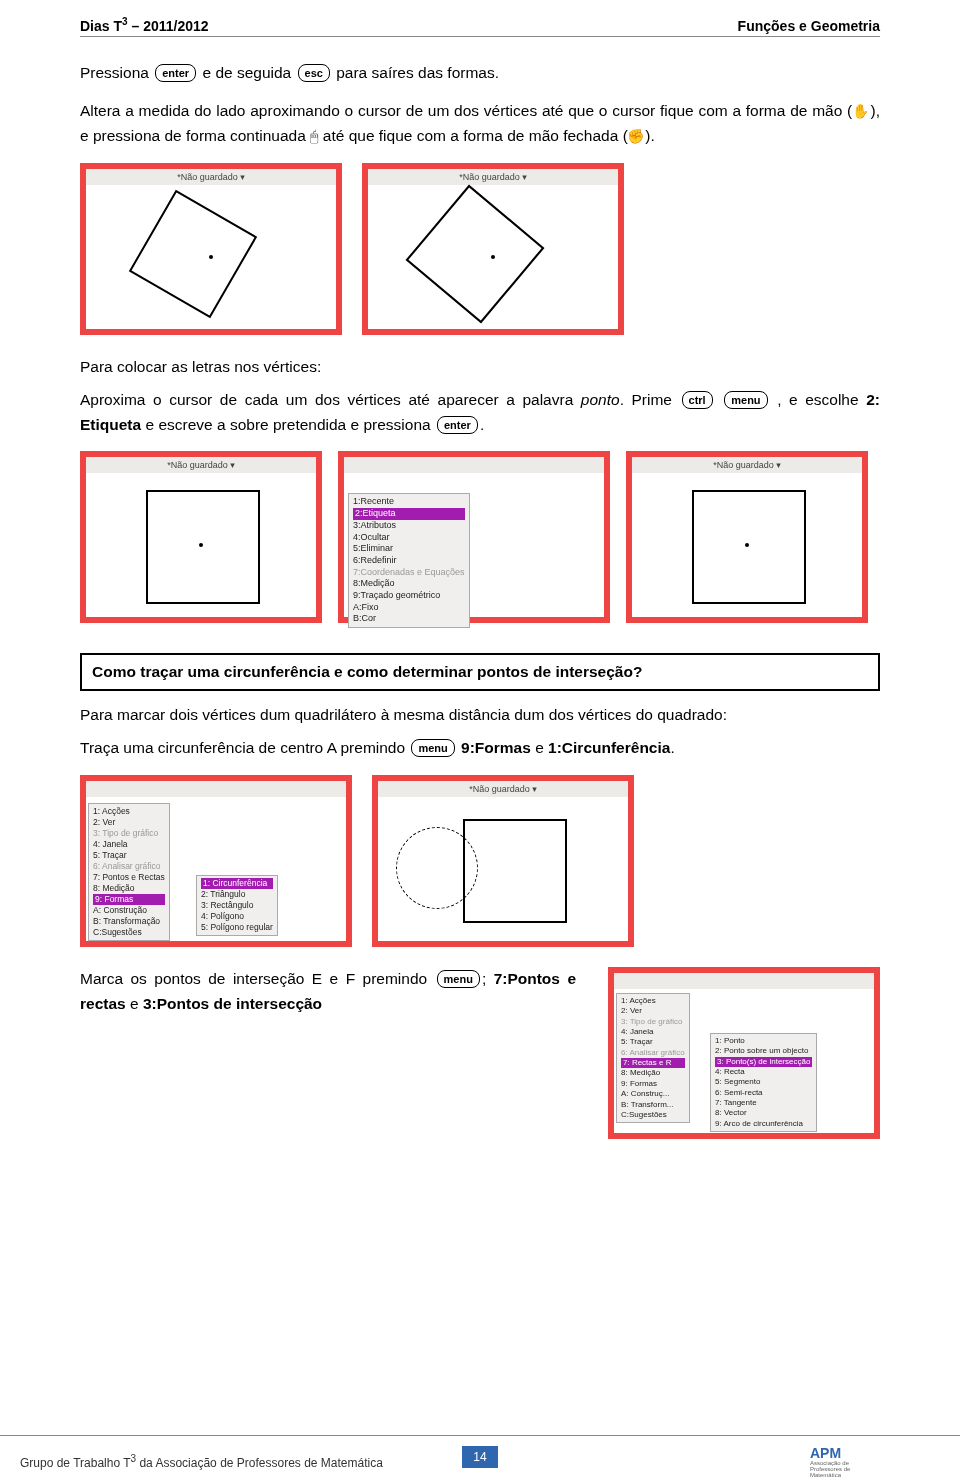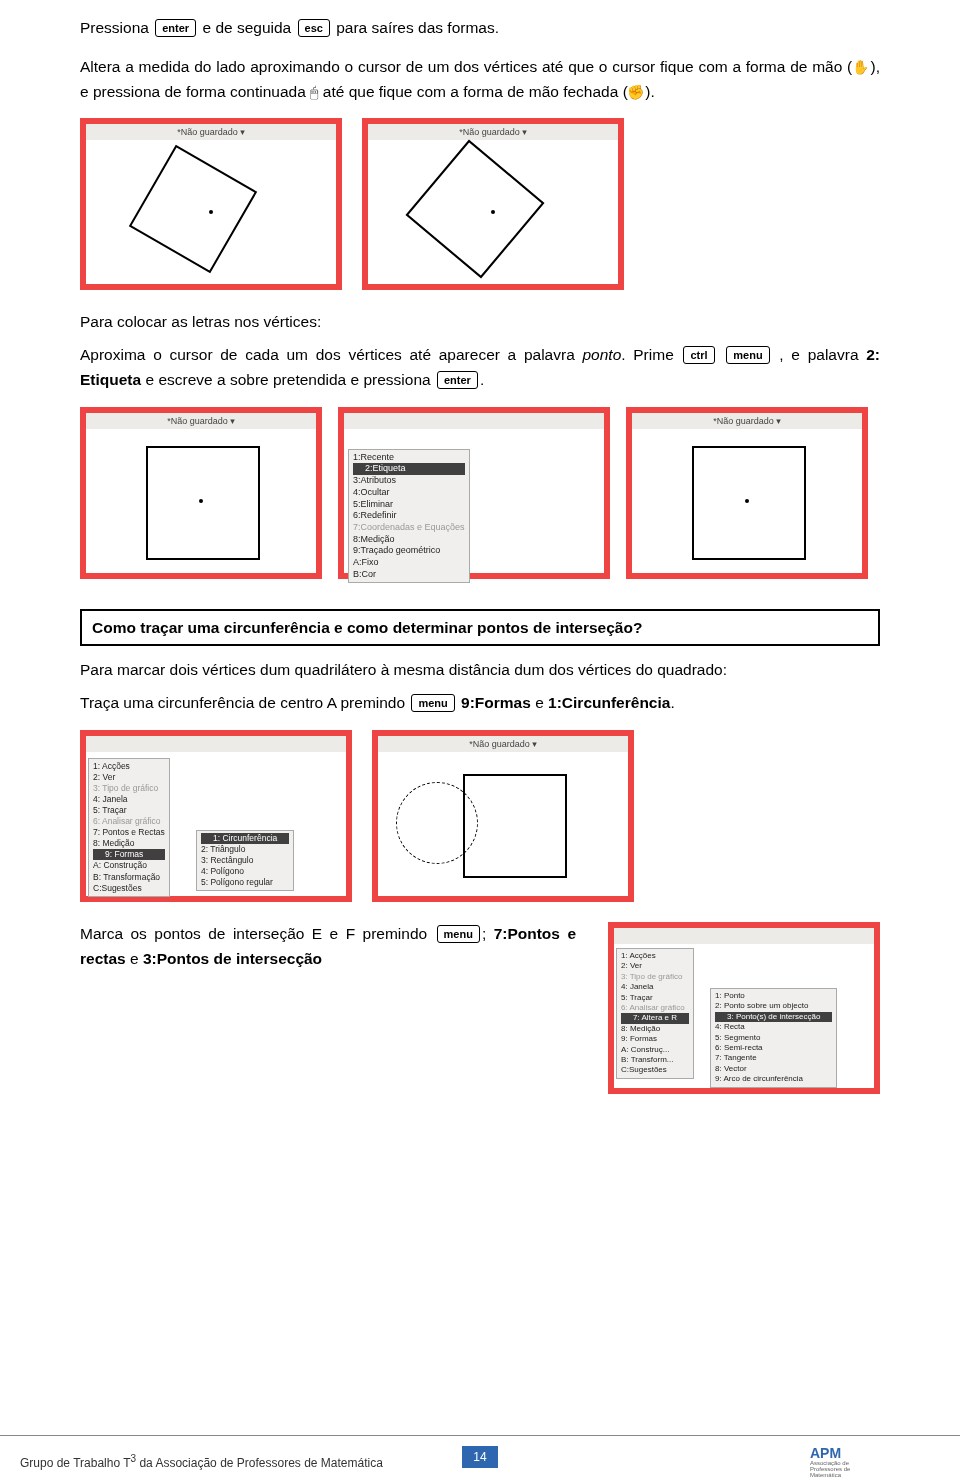--- a/index.html
+++ b/index.html
@@ -30,21 +30,21 @@
     font-weight: 700;
     font-size: 14px;
   }
   .sup { font-size: 10px; vertical-align: super; }
   .content { font-size: 15.5px; line-height: 1.6; }
   .para { margin: 0 0 8px 0; text-align: justify; }
   .para2 { margin: 14px 0 8px 0; text-align: justify; }
   kbd.key {
     display: inline-block;
     border: 1px solid #000;
-    border-radius: 3px;
+    border-radius: 8px;
     padding: 0 6px;
     font-family: Tahoma, sans-serif;
     font-size: 11px;
     font-weight: 700;
     line-height: 16px;
     background: #fff;
     vertical-align: 1px;
     margin: 0 2px;
   }
   .emoji { font-size: 14px; }
@@ -160,27 +160,33 @@
   .mlist {
     position: absolute;
     left: 4px; top: 20px;
     font-size: 9px;
     color: #222;
     line-height: 1.3;
     background: #f0efed;
     border: 1px solid #aaa;
     padding: 2px 4px;
   }
-  .mlist .hi { background: #404040; color: #fff; padding: 0 12px; }
+  .mlist .hi { background: #a21caf; color: #fff; padding: 0 2px; }
 </style>
 </head>
 <body>
 
 <div class="page">
 
+  <div class="hdr">
+    <div class="hdr-left">
+      <span>Dias T</span><span class="sup">3</span><span> – 2011/2012</span>
+    </div>
+    <div class="hdr-right">Funções e Geometria</div>
+  </div>
 
   <div class="content">
 
     <p class="para">
       <span>Pressiona </span>
       <kbd class="key">enter</kbd>
       <span> e de seguida </span>
       <kbd class="key">esc</kbd>
       <span> para saíres das formas.</span>
     </p>
@@ -209,21 +215,21 @@
           </div>
       </div>
     </div>
 
     <p class="para">Para colocar as letras nos vértices:</p>
 
     <p class="para">
       <span>Aproxima o cursor de cada um dos vértices até aparecer a palavra </span><em><span>ponto</span></em><span>. Prime </span>
       <kbd class="key">ctrl</kbd>
       <kbd class="key">menu</kbd>
-      <span> , e palavra </span><strong><span>2: Etiqueta</span></strong><span> e escreve a sobre pretendida e pressiona </span>
+      <span> , e escolhe </span><strong><span>2: Etiqueta</span></strong><span> e escreve a sobre pretendida e pressiona </span>
       <kbd class="key">enter</kbd><span>.</span>
     </p>
 
     <div class="shot-row three">
       <div class="shot narrow">
         <div class="shot-bar">
             <span>*Não guardado ▾</span>
           </div>
         <div class="shot-body">
             <div class="sq"></div>
@@ -317,21 +323,21 @@
       <div class="shot menu" style="width:260px; height:160px;">
         <div class="shot-bar"></div>
         <div class="shot-body">
           <div class="mlist" style="left:2px; top:4px; font-size:8px;">
             <div>1: Acções</div>
             <div>2: Ver</div>
             <div style="color:#999">3: Tipo de gráfico</div>
             <div>4: Janela</div>
             <div>5: Traçar</div>
             <div style="color:#999">6: Analisar gráfico</div>
-            <div class="hi">7: Altera e R</div>
+            <div class="hi">7: Rectas e R</div>
             <div>8: Medição</div>
             <div>9: Formas</div>
             <div>A: Construç...</div>
             <div>B: Transform...</div>
             <div>C:Sugestões</div>
           </div>
           <div class="mlist" style="left:96px; top:44px; font-size:8px;">
             <div>1: Ponto</div>
             <div>2: Ponto sobre um objecto</div>
             <div class="hi">3: Ponto(s) de intersecção</div>

